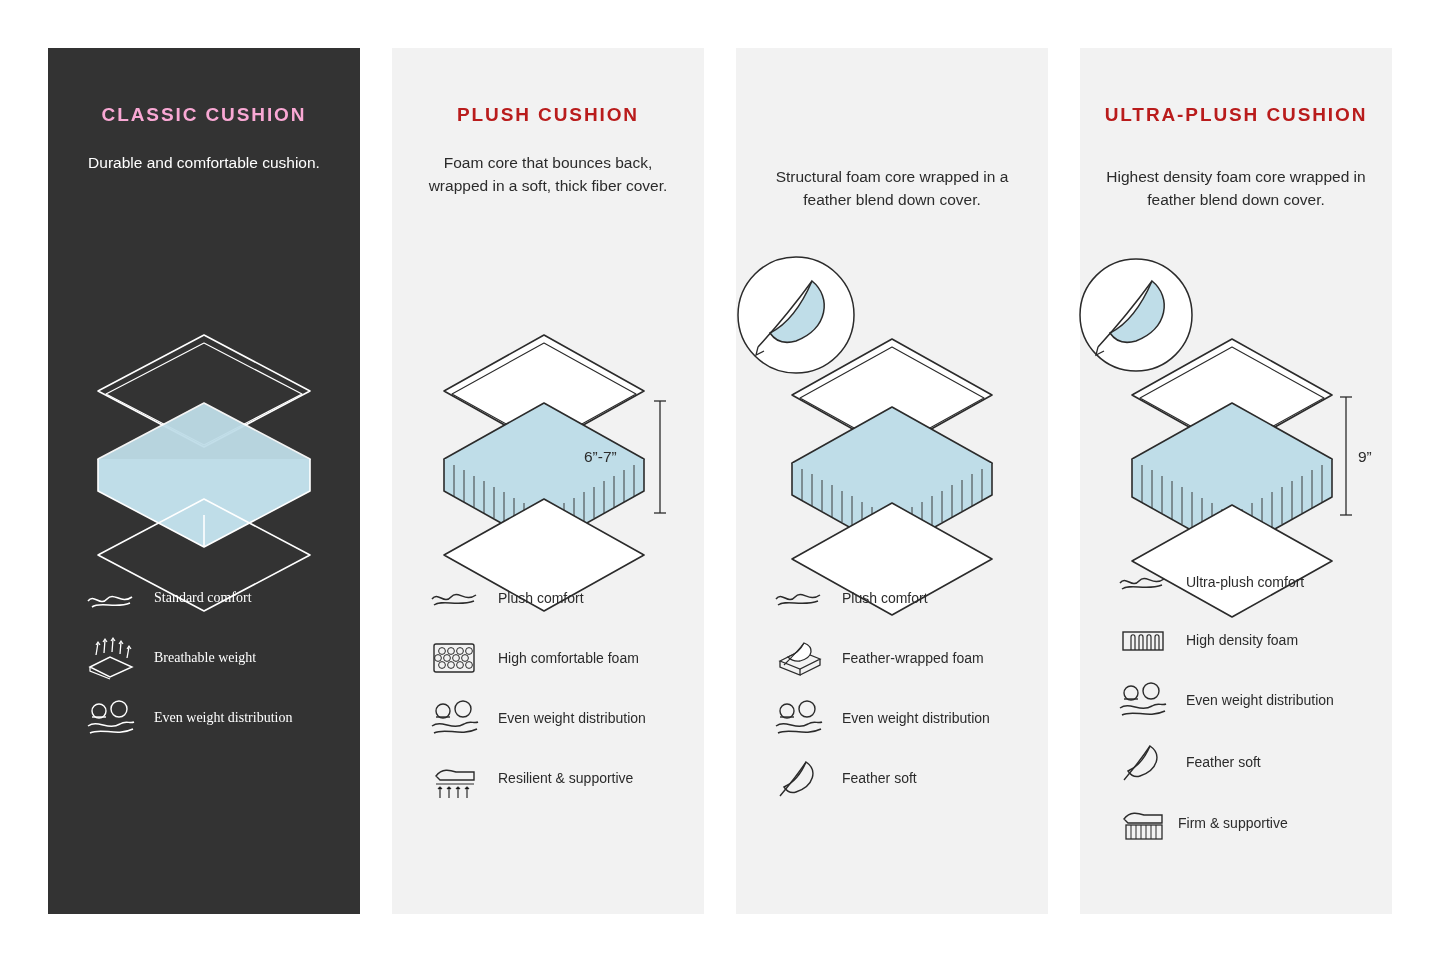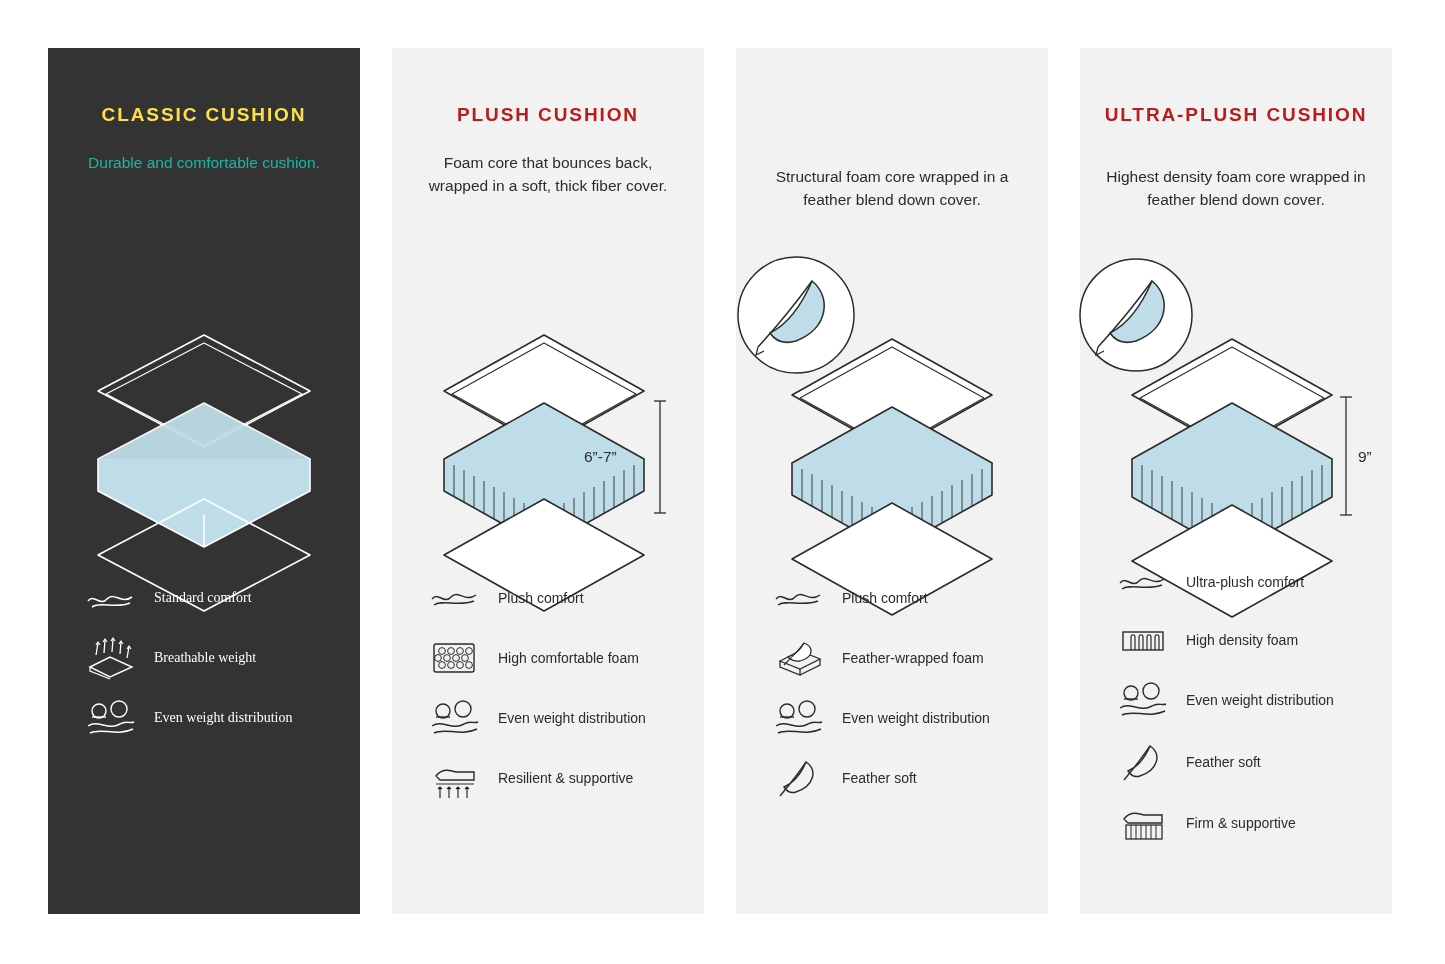--- a/index.html
+++ b/index.html
@@ -44,34 +44,34 @@
     right: 0;
     top: 54px;
     text-align: center;
     font-size: 19px;
     font-weight: bold;
     letter-spacing: 1.9px;
     color: #b91c1c;
     line-height: 25px;
   }
   .card.dark .card-title {
-    color: #fde047;
+    color: #f9a8d4;
   }
   .card-desc {
     position: absolute;
     left: 22px;
     right: 22px;
     top: 104px;
     text-align: center;
     font-size: 15.5px;
     line-height: 22.5px;
     color: #2b2b2b;
   }
   .card.dark .card-desc {
-    color: #14b8a6;
+    color: #ffffff;
     top: 104px;
   }
   .diagram {
     position: absolute;
     left: 0;
     top: 215px;
     width: 312px;
     height: 290px;
   }
   .features {
@@ -463,21 +463,21 @@
         </div>
         <div class="feature" style="min-height:62px;">
           <span class="ico">
             <svg width="50" height="44" viewBox="0 0 50 44">
                 <path d="M32 6 C44 14, 40 30, 22 36 C16 38, 12 34, 10 31 C19 27, 27 18, 32 6 Z" fill="none" stroke="#2b2b2b" stroke-width="1.4"></path>
                 <path d="M32 6 C24 18, 16 28, 6 40" fill="none" stroke="#2b2b2b" stroke-width="1.4"></path>
               </svg>
           </span>
           <span class="label">Feather soft</span>
         </div>
-        <div class="feature" style="min-height:60px;">
+        <div class="feature" style="min-height:60px;gap:8px;">
           <span class="ico">
             <svg width="50" height="44" viewBox="0 0 50 44">
                 <path d="M6 18 C12 10, 20 12, 26 14 L44 14 L44 22 L10 22 Z" fill="none" stroke="#2b2b2b" stroke-width="1.4"></path>
                 <rect x="8" y="24" width="36" height="14" fill="none" stroke="#2b2b2b" stroke-width="1.3"></rect>
                 <g stroke="#2b2b2b" stroke-width="1">
                   <path d="M13 24 L13 38"></path>
                   <path d="M18 24 L18 38"></path>
                   <path d="M23 24 L23 38"></path>
                   <path d="M28 24 L28 38"></path>
                   <path d="M33 24 L33 38"></path>

